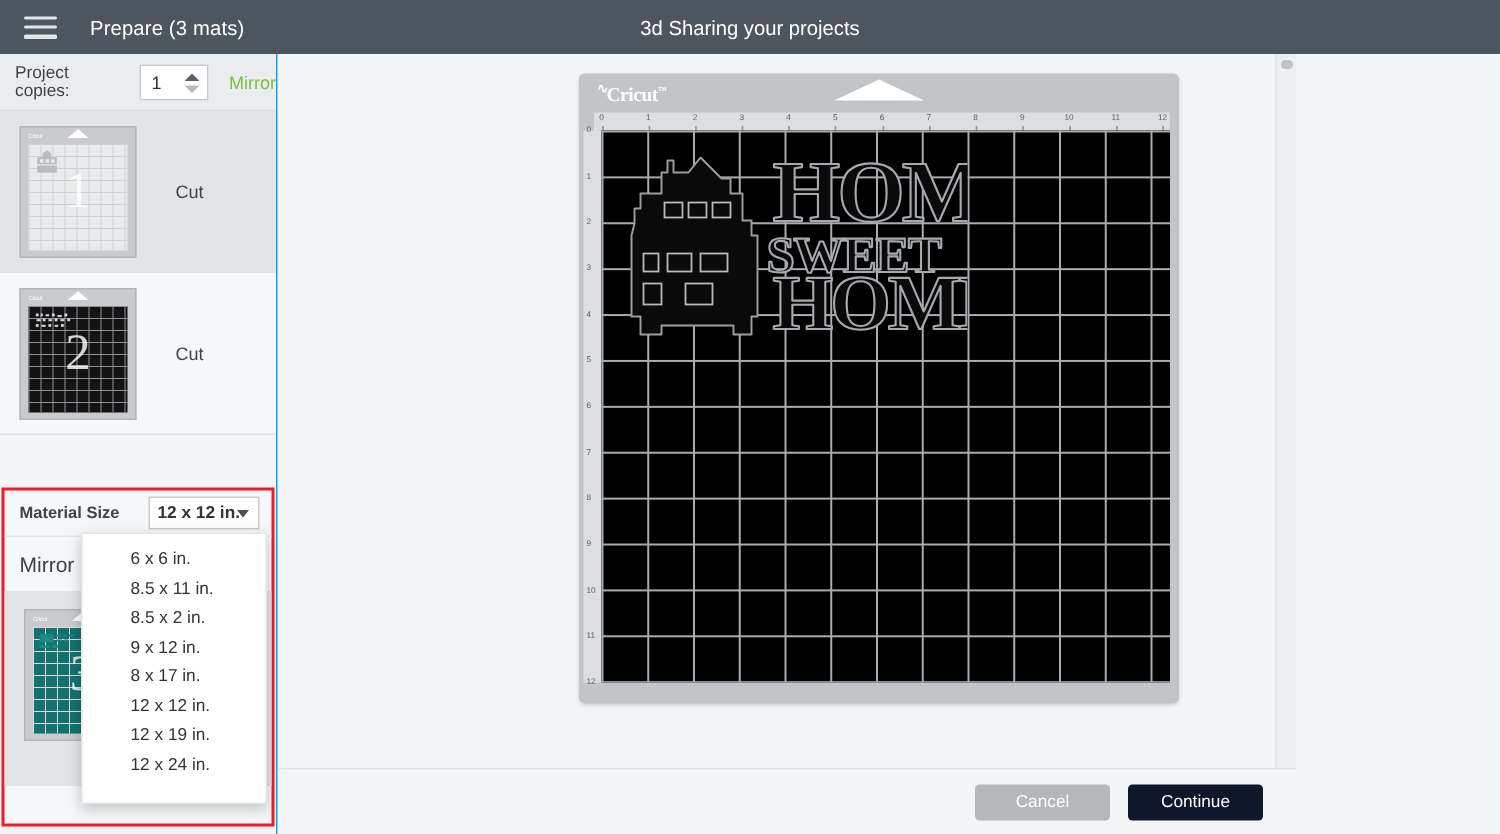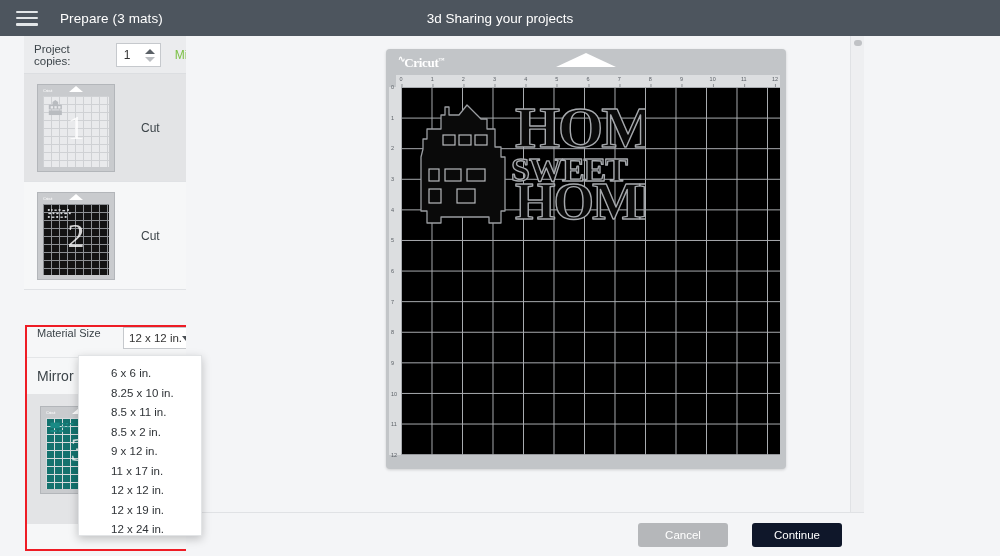--- a/index.html
+++ b/index.html
@@ -26,21 +26,21 @@
     margin-left: 22px; color: #ffffff; font-size: 13.5px; letter-spacing: .1px;
   }
   .header-center {
     position: absolute; left: 0; right: 0; text-align: center;
     color: #ffffff; font-size: 13.5px; pointer-events: none;
   }
 
   
   .sidebar {
     position: absolute; left: 0; top: 36px; width: 185px; height: 520px;
-    background: #f4f5f7; border-right: 3px solid #0ea5e9; margin-left: 24px;
+    background: #f4f5f7; border-right: 1px solid #0ea5e9;
   }
   .copies-bar {
     height: 38px; background: #ebecee; border-bottom: 1px solid #dcdee1;
     display: flex; align-items: center; padding-left: 10px; gap: 8px;
   }
   .copies-label { font-size: 11.5px; color: #3c4449; }
   .stepper {
     position: relative; width: 46px; height: 24px; background: #fff;
     border: 1px solid #c6c9cd; display: flex; align-items: center;
   }
@@ -90,22 +90,22 @@
     font-family: "Liberation Serif", serif; line-height: 1;
   }
   .thumb-art { position: absolute; left: 3px; top: 3px; width: 56px; height: 26px; }
 
   
   .redbox {
     position: absolute; left: 1px; top: 289px; width: 182px; height: 226px;
     border: 2px solid #ee1c25; background: #f6f7f8;
   }
   .matsize-row {
-    display: flex; align-items: flex-start; justify-content: space-between;
-    height: 31px; padding: 0 8px 0 10px; border-bottom: 1px solid #e4e6e8;
+    display: flex; align-items: center; justify-content: space-between;
+    height: 31px; padding: 0 8px 0 10px; border-bottom: 1px solid #e4e6e8; font-weight: bold;
   }
   .matsize-label { font-size: 11px; color: #3c4449; }
   .select-box {
     position: relative; width: 74px; height: 22px; background: #fff;
     border: 1px solid #c6c9cd; display: flex; align-items: center;
     padding: 0 5px; cursor: pointer;
   }
   .select-val { font-size: 11.5px; color: #333; }
   .caret {
     position: absolute; right: 6px; width: 0; height: 0;
@@ -179,21 +179,21 @@
     background-size: 30.5px 30.6px;
     overflow: hidden;
   }
   .art { position: absolute; left: 4px; top: 4px; width: 240px; height: 145px; }
 
   
   .footer {
     position: absolute; left: 186px; bottom: 0; right: 0; height: 44px;
     background: #f4f5f7; border-top: 1px solid #e0e2e5;
     display: flex; align-items: center; justify-content: flex-end;
-    gap: 24px; padding-right: 22px;
+    gap: 12px; padding-right: 22px;
   }
   .btn {
     width: 90px; height: 24px; border-radius: 3px; border: none;
     font-size: 11.5px; color: #ffffff; cursor: pointer;
     font-family: "Liberation Sans", sans-serif;
   }
   .btn-cancel { background: #b5b7ba; }
   .btn-continue { background: #0f172a; }
 
   
@@ -318,25 +318,24 @@
               </g>
             </svg>
           </div>
           <div class="thumb-num">3</div>
         </div>
       </div>
     </div>
 
     <div class="dropdown">
       <div class="dd-item">6 x 6 in.</div>
-      <div class="dd-item">8.25 x 10 in.</div>
       <div class="dd-item">8.5 x 11 in.</div>
       <div class="dd-item">8.5 x 2 in.</div>
       <div class="dd-item">9 x 12 in.</div>
-      <div class="dd-item">11 x 17 in.</div>
+      <div class="dd-item">8 x 17 in.</div>
       <div class="dd-item">12 x 12 in.</div>
       <div class="dd-item">12 x 19 in.</div>
       <div class="dd-item">12 x 24 in.</div>
     </div>
   </div>
 
   <div class="canvas">
     <div class="mat-outer">
       <div class="mat-logo">
         <span class="swoosh">∿</span><span>Cricut</span><span class="tm">™</span>

